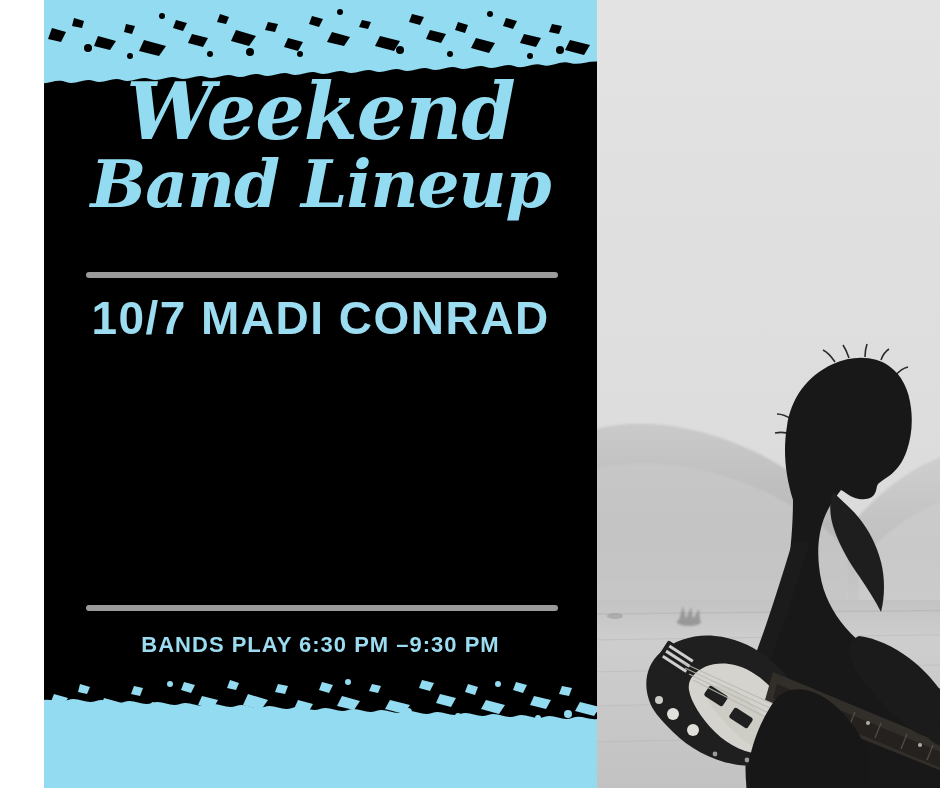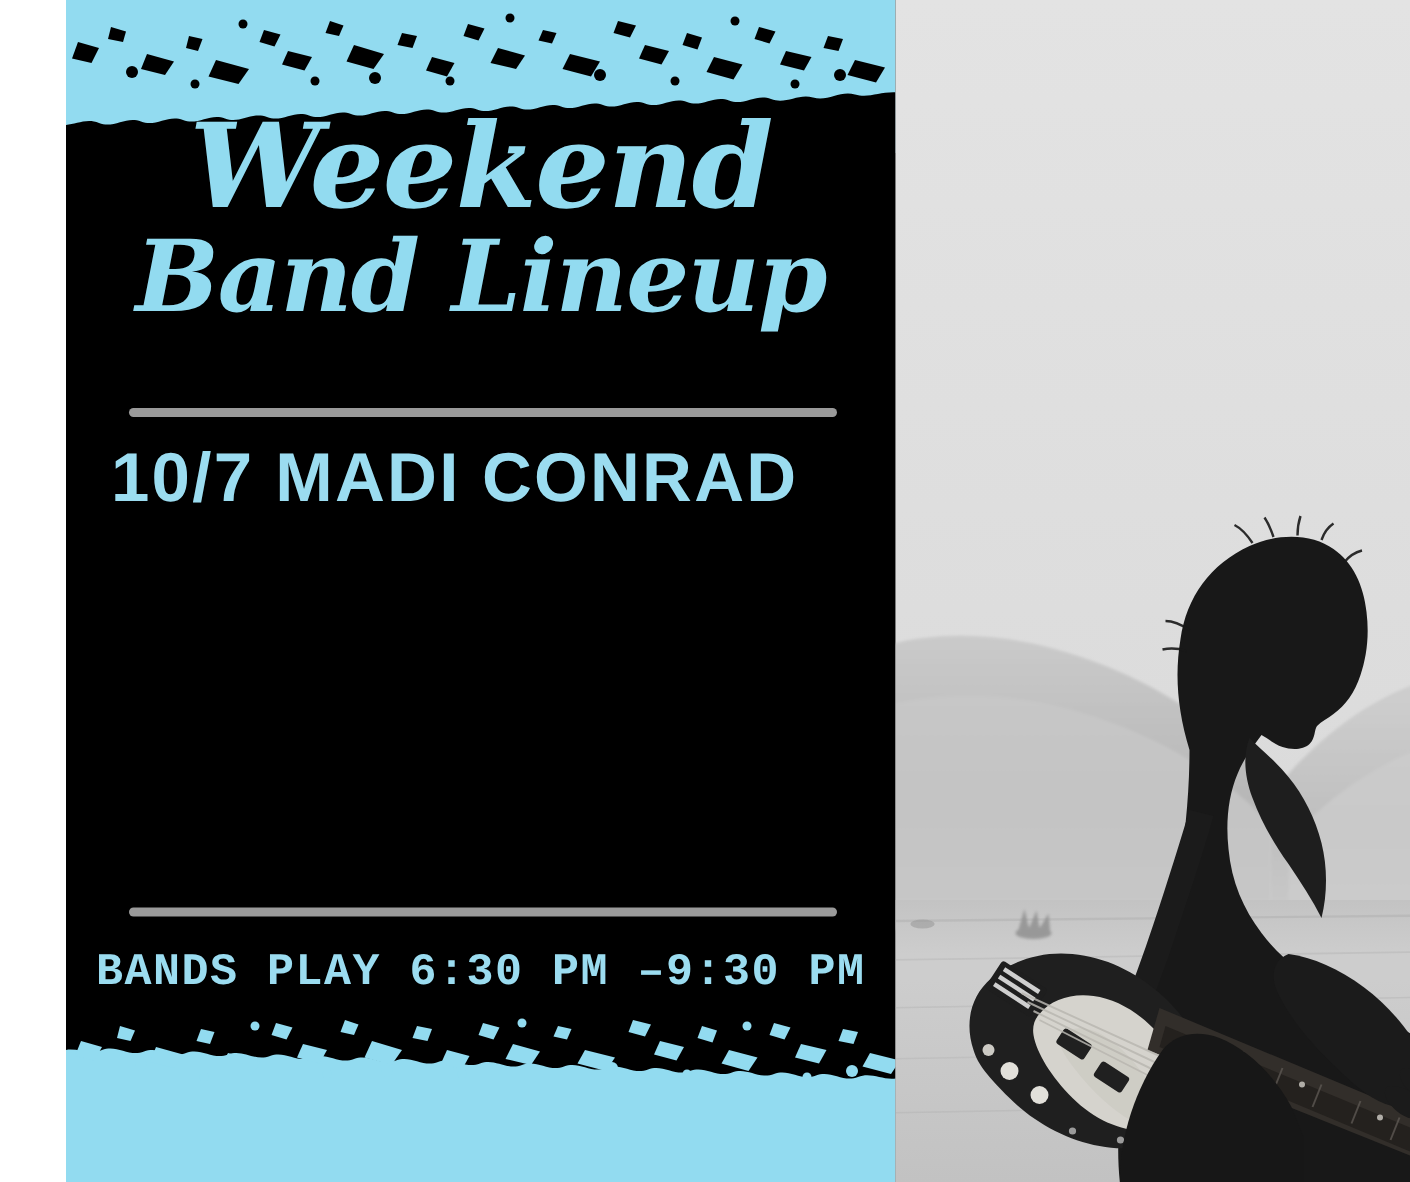--- a/index.html
+++ b/index.html
@@ -70,21 +70,21 @@
   }
   .divider-top { top: 272px; }
   .divider-bottom { top: 605px; }
 
   
   .lineup {
     position: absolute;
     left: 0;
     top: 288px;
     width: 553px;
-    text-align: left;
+    text-align: center;
   }
   .lineup-row {
     color: #9BDCF0;
     font-family: "Liberation Sans", sans-serif;
     font-weight: bold;
     font-size: 46px;
     letter-spacing: 1.5px;
     line-height: 1.32;
     padding: 0 30px;
     box-sizing: border-box;
@@ -93,23 +93,23 @@
   .lineup-row .date { margin-right: 14px; }
 
   
   .footer-note {
     position: absolute;
     left: 0;
     top: 632px;
     width: 553px;
     text-align: center;
     color: #9BDCF0;
-    font-family: Liberation Mono, monospace;
+    font-family: Liberation Sans, sans-serif;
     font-weight: bold;
-    font-size: 30px;
+    font-size: 22px;
     letter-spacing: 1px;
     text-transform: uppercase;
   }
 
   
   .photo-panel {
     position: absolute;
     left: 553px;
     top: 0;
     width: 387px;

